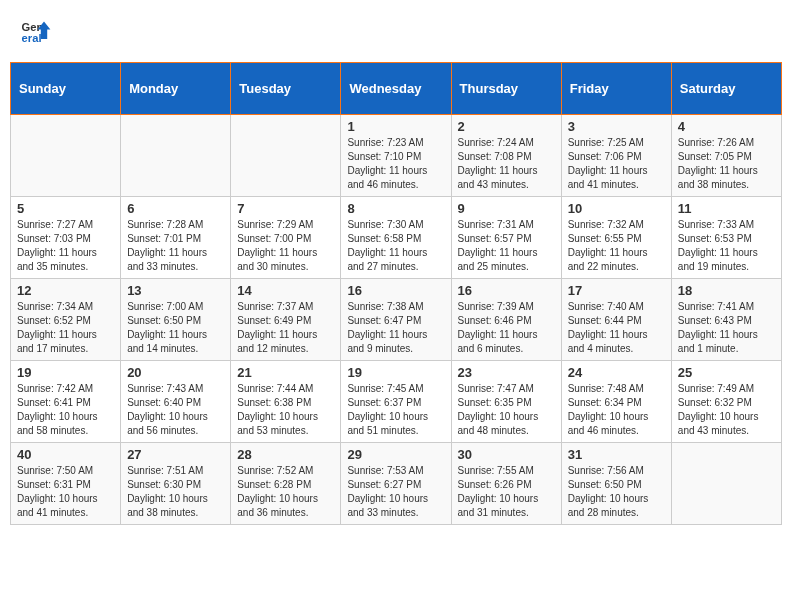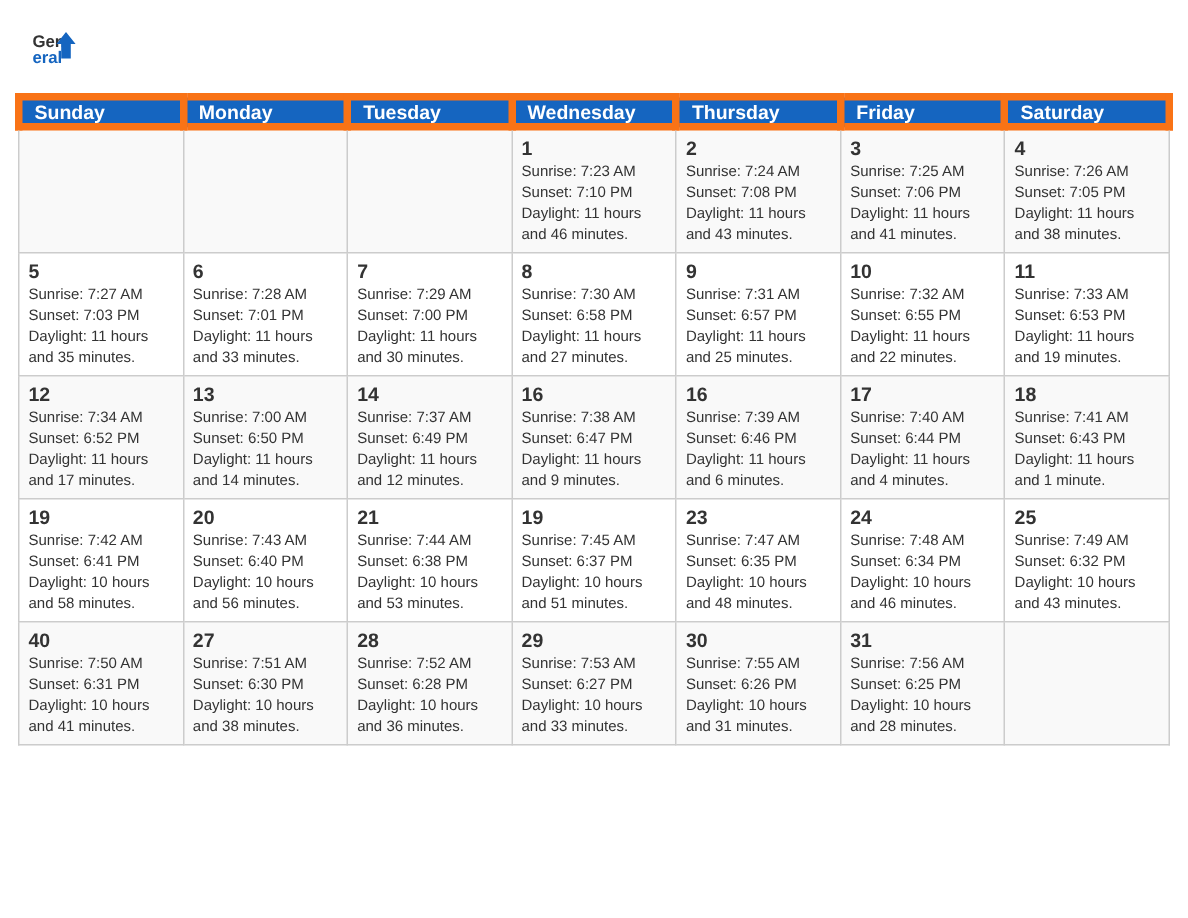--- a/index.html
+++ b/index.html
@@ -49,23 +49,23 @@
     }
     .calendar {
       width: 100%;
       border-collapse: collapse;
       border: 1px solid #ccc;
     }
     .calendar th {
       background-color: #1565c0;
       color: white;
       text-align: left;
-      padding: 0 8px;
+      padding: 18px 8px;
       font-size: 13px;
-      border: 5px solid #f97316;
+      border: 1px solid #f97316;
     }
     .calendar td {
       vertical-align: top;
       border: 1px solid #ccc;
       padding: 4px 6px;
       width: calc(100% / 7);
       min-height: 80px;
       background: #fff;
     }
     .calendar tr:nth-child(odd) td {
@@ -312,19 +312,19 @@
         </td>
         <td>
           <div class="day-number">30</div>
           <div class="day-info">Sunrise: 7:55 AM
 Sunset: 6:26 PM
 Daylight: 10 hours and 31 minutes.</div>
         </td>
         <td>
           <div class="day-number">31</div>
           <div class="day-info">Sunrise: 7:56 AM
-Sunset: 6:25 PM
+Sunset: 6:50 PM
 Daylight: 10 hours and 28 minutes.</div>
         </td>
         <td class="empty-cell"></td>
       </tr>
     </tbody>
 </table>
 
 </body></html>

